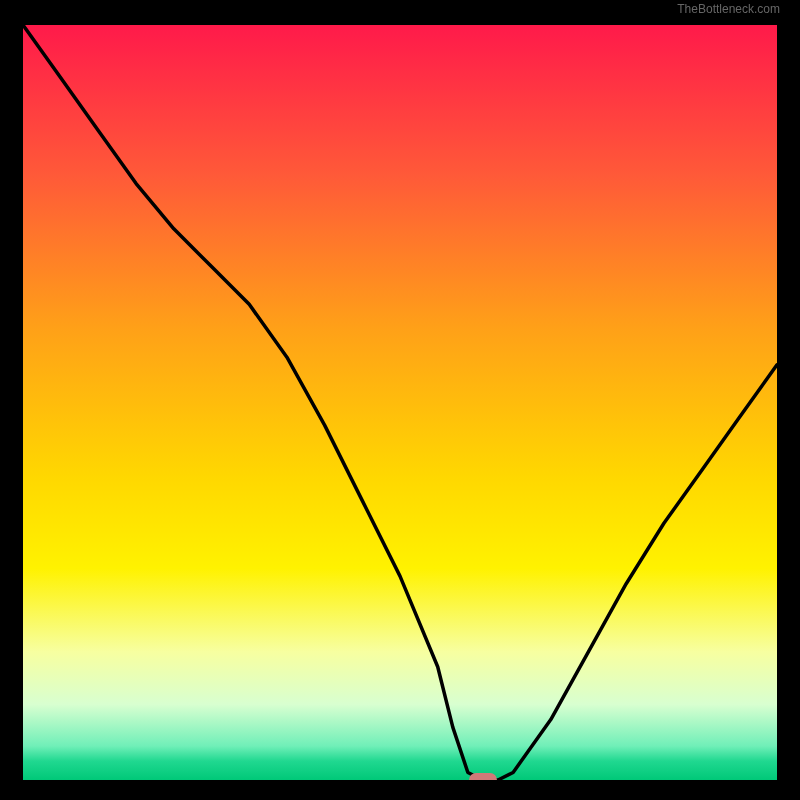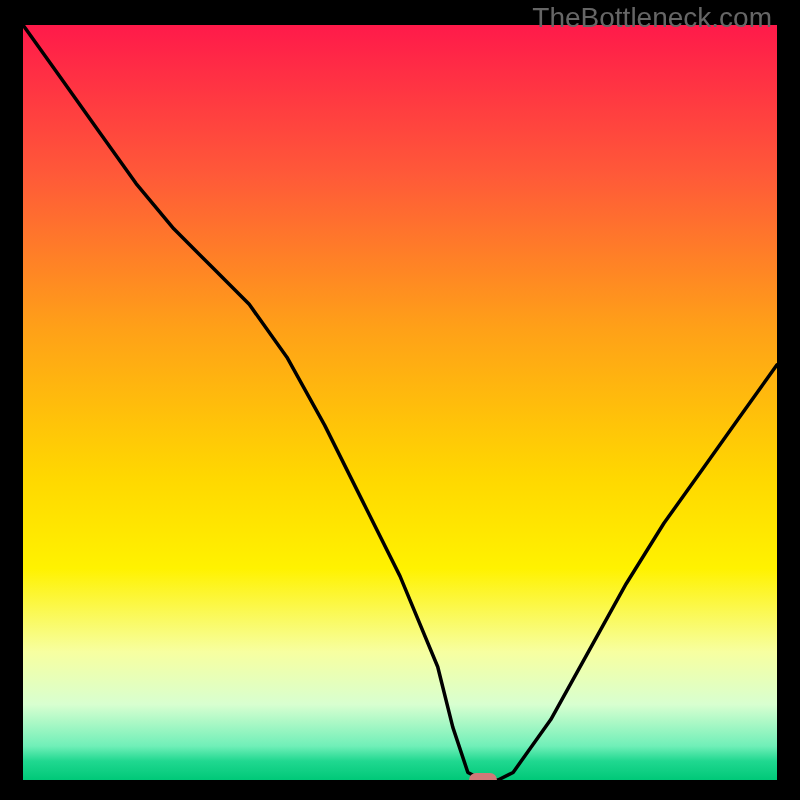--- a/index.html
+++ b/index.html
@@ -11,23 +11,23 @@
     font-family: Arial, sans-serif;
   }
   .container {
     position: relative;
     width: 800px;
     height: 800px;
   }
   .attribution {
     position: absolute;
     top: 2px;
-    right: 28px;
+    right: 20px;
     color: #666;
-    font-size: 28px;
+    font-size: 12px;
     font-weight: 500;
     z-index: 10;
   }
   .plot-border-left {
     position: absolute;
     left: 0;
     top: 25px;
     width: 23px;
     height: 755px;
     background: #000;

